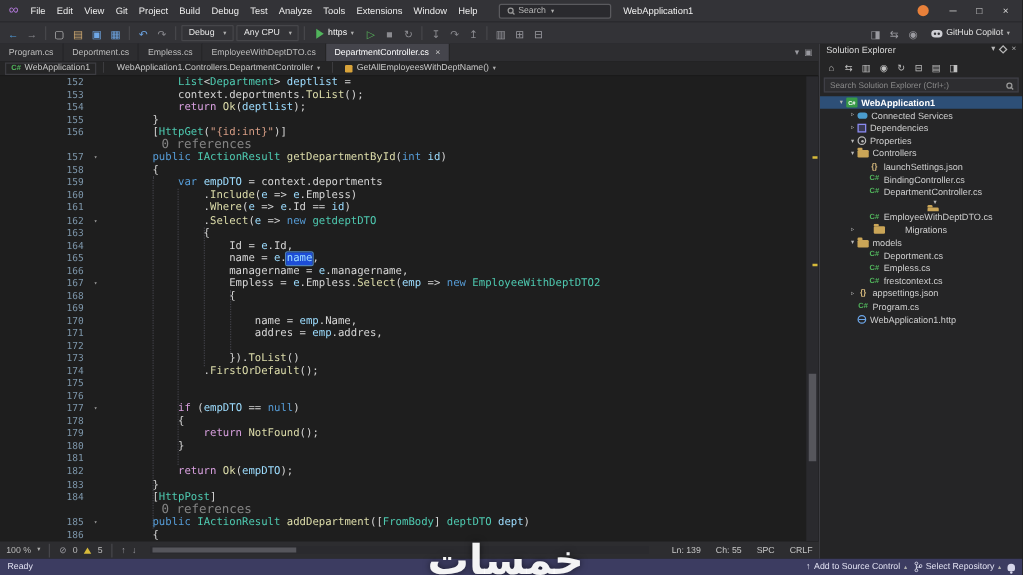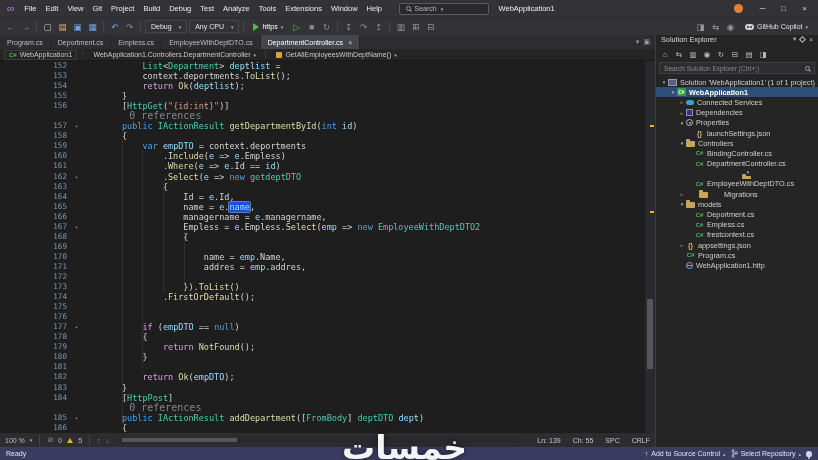--- a/index.html
+++ b/index.html
@@ -328,54 +328,49 @@
         <span class="sp-tool">↻</span>
         <span class="sp-tool">⊟</span>
         <span class="sp-tool">▤</span>
         <span class="sp-tool">◨</span>
       </div>
       <div class="sp-search">
         <span>Search Solution Explorer (Ctrl+;)</span>
         <span class="mag"></span>
       </div>
       <div class="tree" id="setree">
-          <div class="trow" style="padding-left: 4px;">
-            <span class="arrow">▾</span>
-            <span class="tico solution"></span>
-            <span>Solution 'WebApplication1' (1 of 1 project)</span>
-          </div>
           <div class="trow selected" style="padding-left: 13px;">
             <span class="arrow">▾</span>
             <span class="tico project"></span>
             <span>WebApplication1</span>
           </div>
           <div class="trow" style="padding-left: 22px;">
             <span class="arrow">▹</span>
             <span class="tico services"></span>
             <span>Connected Services</span>
           </div>
           <div class="trow" style="padding-left: 22px;">
             <span class="arrow">▹</span>
             <span class="tico dependencies"></span>
             <span>Dependencies</span>
           </div>
           <div class="trow" style="padding-left: 22px;">
             <span class="arrow">▾</span>
             <span class="tico properties"></span>
             <span>Properties</span>
           </div>
-          <div class="trow" style="padding-left: 31px;">
-            <span class="arrow"></span>
-            <span class="tico json"></span>
-            <span>launchSettings.json</span>
-          </div>
           <div class="trow" style="padding-left: 22px;">
             <span class="arrow">▾</span>
             <span class="tico folder"></span>
             <span>Controllers</span>
+          </div>
+          <div class="trow" style="padding-left: 31px;">
+            <span class="arrow"></span>
+            <span class="tico json"></span>
+            <span>launchSettings.json</span>
           </div>
           <div class="trow" style="padding-left: 31px; text-align: right;">
             <span class="arrow"></span>
             <span class="tico csharp"></span>
             <span>BindingController.cs</span>
           </div>
           <div class="trow" style="padding-left: 31px;">
             <span class="arrow"></span>
             <span class="tico csharp"></span>
             <span>DepartmentController.cs</span>

